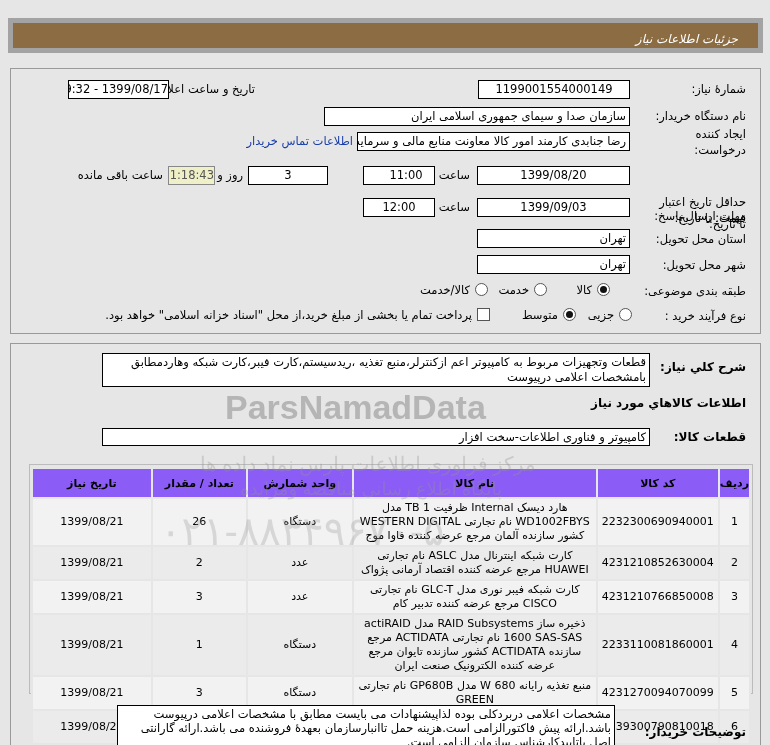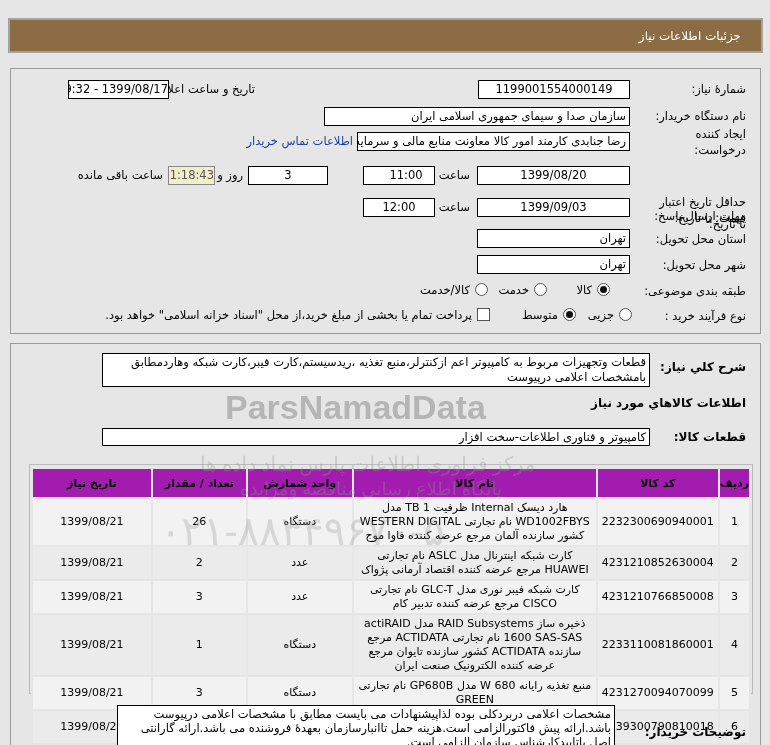--- a/index.html
+++ b/index.html
@@ -7,22 +7,22 @@
   body {
     background: #e6e6e6;
     font-family: "DejaVu Sans", sans-serif;
     font-size: 11px;
     color: #000;
     direction: rtl;
     position: relative;
   }
   .header {
     position: absolute; left: 8px; top: 18px; width: 755px; height: 35px;
-    background: #8c6c42; border: 2px solid #a3a3a3;
-    color: #fff; font-size: 12px; padding: 0 20px; line-height: 33px;
+    background: #8c6c42; border: 5px solid #a3a3a3;
+    color: #fff; font-size: 12px; padding: 0 20px; line-height: 33px; font-style: italic;
   }
   .panel {
     position: absolute; left: 10px; width: 751px;
     border: 1px solid #999; background: #e6e6e6;
   }
   .panel1 { top: 68px; height: 266px; }
   .panel2 { top: 343px; height: 410px; border-bottom: none; }
   .lbl { position: absolute; font-size: 11.5px; white-space: nowrap; }
   .box {
     position: absolute; background: #fff; border: 1px solid #000;
@@ -46,21 +46,21 @@
   .bold { font-weight: bold; }
   .watermark {
     position: absolute; font-family: "Liberation Sans", sans-serif; font-weight: bold;
     color: rgba(150,150,150,0.45); pointer-events: none;
   }
   table.items {
     position: absolute; left: 20px; top: 123px; width: 720px;
     border-collapse: collapse; direction: rtl; font-size: 11px;
   }
   table.items th {
-    background: #a21caf; font-weight: bold; height: 30px; border: 2px solid #e6e6e6;
+    background: #8b5cf6; font-weight: bold; height: 30px; border: 2px solid #e6e6e6;
     font-size: 11px;
   }
   table.items td {
     background: #f2f2f2; border: 2px solid #e6e6e6; text-align: center;
     padding: 2px 4px; line-height: 14px;
   }
   table.items tr:nth-child(even) td { background: #ebebeb; }
   td.name { width: 238px; }
   .tablewrap {
     position: absolute; left: 18px; top: 120px; width: 724px; height: 230px;

